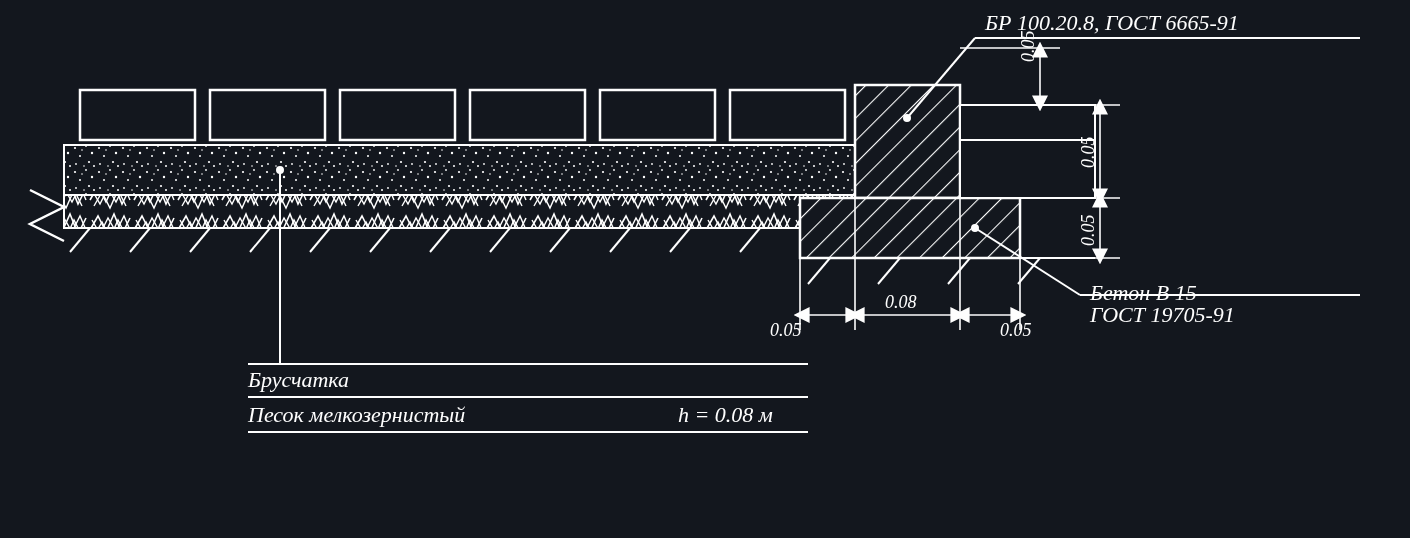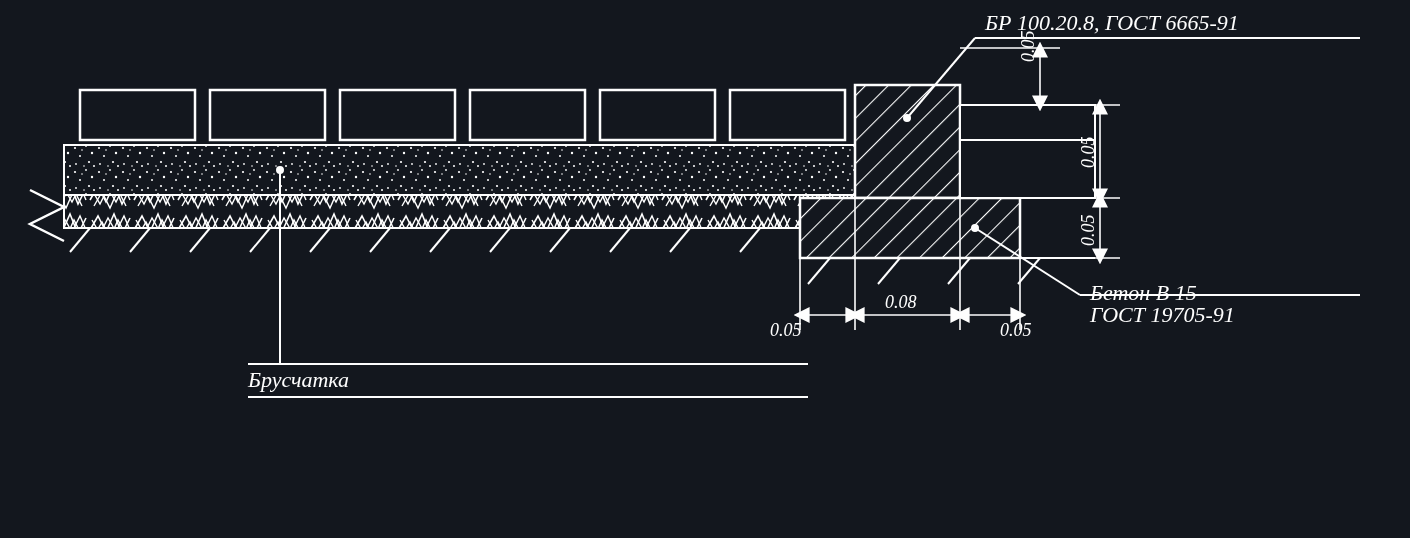--- a/index.html
+++ b/index.html
@@ -184,15 +184,19 @@
 <div class="dim" style="left:770px; top:320px;">0.05</div>
 <div class="dim" style="left:885px; top:292px;">0.08</div>
 <div class="dim" style="left:1000px; top:320px;">0.05</div>
 
 <div class="hr" style="left:248px; top:363px; width:560px;"></div>
 <div class="table">
   <div class="trow">
     <span class="mat">Брусчатка</span>
     <span class="val"></span>
   </div>
+  <div class="trow">
+    <span class="mat">Песок мелкозернистый</span>
+    <span class="val">h = 0.08 м</span>
+  </div>
 </div>
 
 </div>
 
 </body></html>

